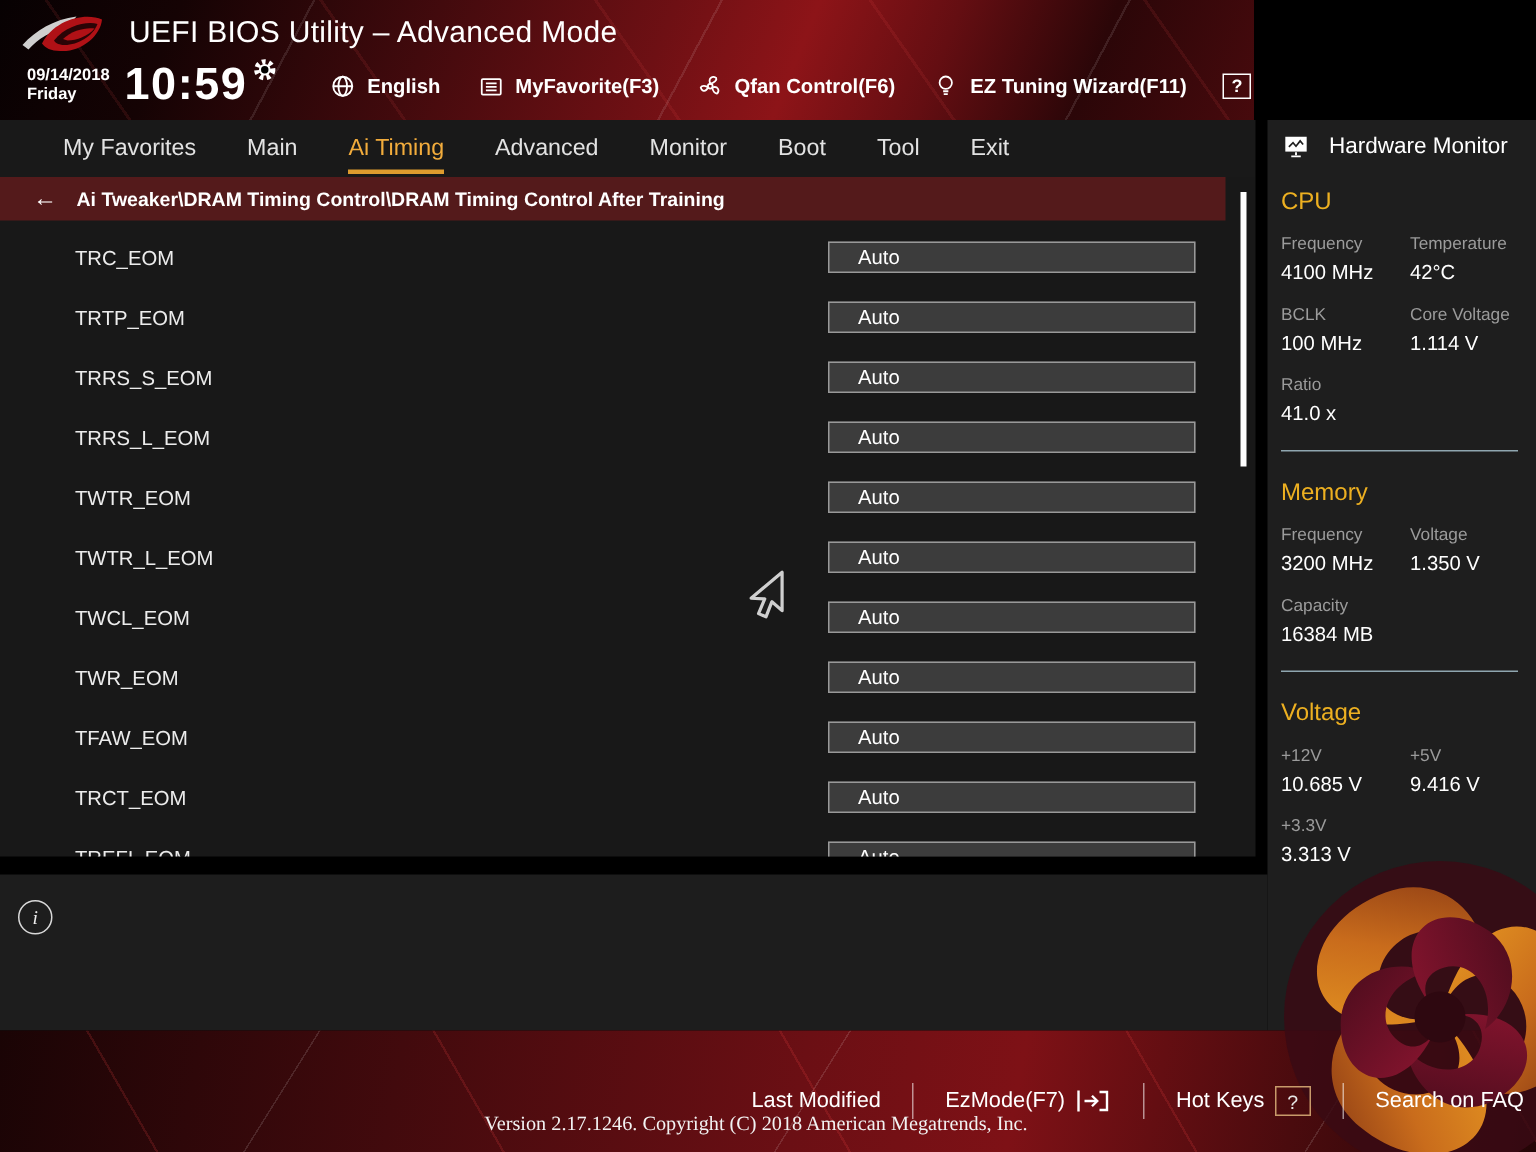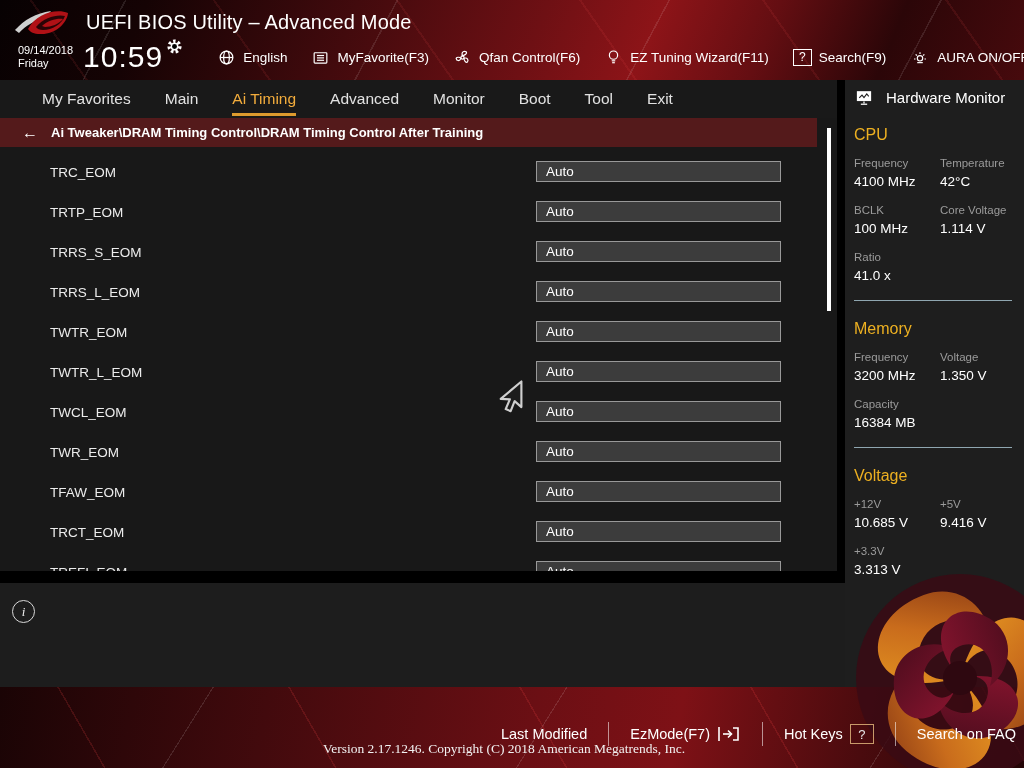--- a/index.html
+++ b/index.html
@@ -6,37 +6,37 @@
   html,body { margin:0; padding:0; }
   body {
     width:1024px; height:768px; position:relative; overflow:hidden;
     background:#000; color:#fff;
     font-family:"Liberation Sans", sans-serif;
     -webkit-font-smoothing:antialiased;
   }
 
   
   .topbar{
-    position:absolute; left:0; top:0; width:1024px; height:80px;
+    position:absolute; left:0; top:0; width:836px; height:80px;
     background:
       linear-gradient(112deg,
         #070102 0%, #150304 14%, #420a0d 34%, #6e1014 52%,
         #8d1418 63%, #640e12 74%, #2b0608 86%, #470a0d 100%);
     overflow:hidden;
   }
   .topbar::before{
     content:""; position:absolute; inset:0;
     background:
       repeating-linear-gradient(55deg, transparent 0 70px, rgba(255,80,80,.10) 70px 72px, transparent 72px 150px),
       repeating-linear-gradient(-62deg, transparent 0 110px, rgba(255,255,255,.10) 110px 111.5px, transparent 111.5px 240px);
     pointer-events:none;
   }
   .tb-row1{ position:absolute; left:12px; top:4px; display:flex; align-items:center; }
   .app-title{ font-size:20px; color:#fff; margin-left:16px; letter-spacing:.2px; }
-  .tb-row2{ position:absolute; left:18px; top:40px; width:1000px; display:flex; align-items:center; }
+  .tb-row2{ position:absolute; left:18px; top:40px; width:1000px; display:flex; align-items:center;font-weight:bold; }
   .clock-date{ font-size:11px; line-height:13px; color:#fff; }
   .clock-time{ font-size:30px; color:#fff; margin-left:10px; letter-spacing:1px; display:flex; align-items:flex-start; }
   .clock-gear{ margin:-2px 0 0 3px; }
   .tb-sep{ width:1px; height:28px; background:rgba(255,255,255,.65); margin:0 18px 0 16px; }
   .tb-item{ display:flex; align-items:center; gap:7px; font-size:13.5px; margin-right:24px; white-space:nowrap; cursor:default; }
   .qbox{ display:inline-flex; align-items:center; justify-content:center;
          min-width:19px; height:17px; border:1.5px solid #fff; font-size:12px; padding:0 2px; }
 
   
   .menubar{
@@ -52,23 +52,23 @@
   .breadcrumb{
     position:absolute; left:0; top:0; width:817px; height:29px; background:#541a1b;
     display:flex; align-items:center; gap:13px; padding-left:22px;
     font-size:13px; font-weight:bold;
   }
   .bc-arrow{ font-size:16px; font-weight:normal; }
   .rows{ position:absolute; left:0; top:34px; width:100%; }
   .s-row{ position:relative; height:40px; }
   .s-row .lbl{ position:absolute; left:50px; top:50%; transform:translateY(-50%); font-size:13.5px; color:#ececec; }
   .s-row .select{
-    position:absolute; left:536px; top:9px; width:245px; height:21px;
+    position:absolute; left:552px; top:9px; width:245px; height:21px;
     background:#3c3c3c; border:1px solid #999;
-    display:flex; align-items:center; padding-left:9px; font-size:13.5px; color:#fff; cursor:default;
+    display:flex; align-items:center; padding-left:19px; font-size:13.5px; color:#fff; cursor:default;
   }
   .scrollbar-track{ position:absolute; right:0; top:0; width:17px; height:100%; }
   .scrollbar-thumb{ position:absolute; right:6px; top:10px; width:4px; height:183px; background:#fff; }
 
   
   .infopanel{ position:absolute; left:0; top:583px; width:845px; height:104px; background:#1d1d1d; }
   .info-circle{
     position:absolute; left:12px; top:17px; width:23px; height:23px; border:1px solid #d8d8d8;
     border-radius:50%; display:flex; align-items:center; justify-content:center;
     font-size:13px; font-style:italic; font-family:"Liberation Serif", serif; color:#eee;

